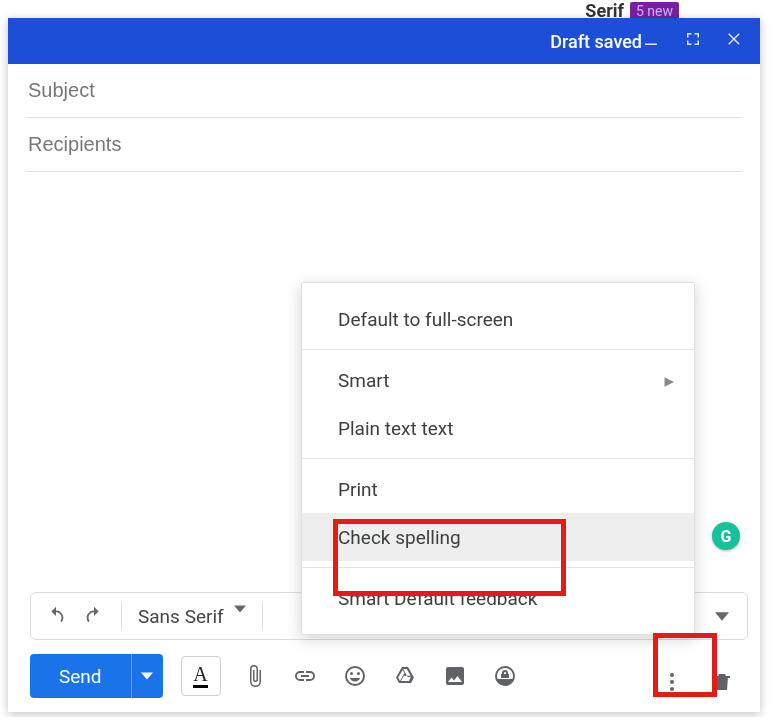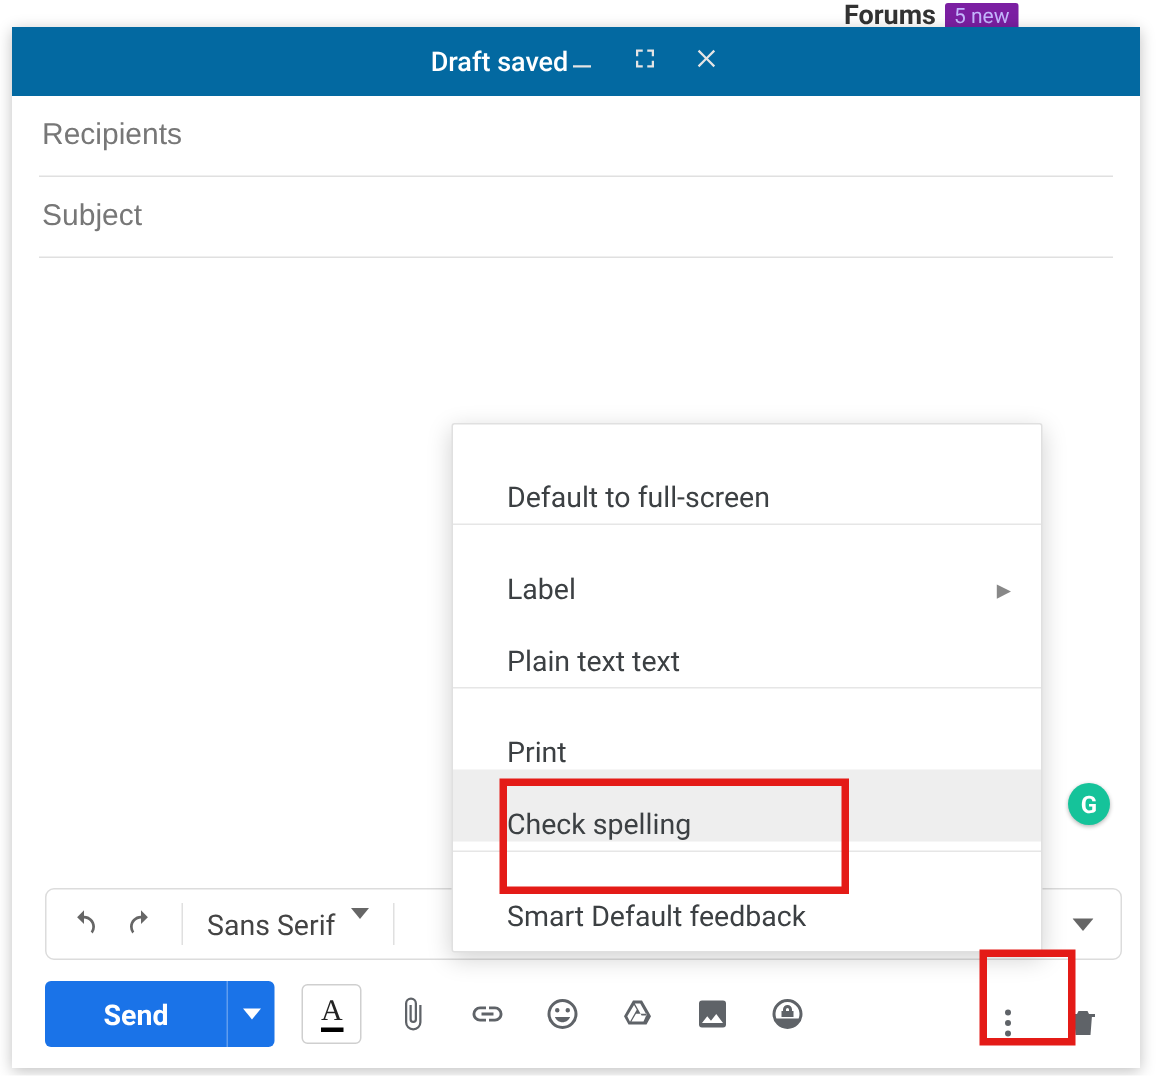--- a/index.html
+++ b/index.html
@@ -1,70 +1,70 @@
 <!DOCTYPE html>
 <html><head>
 <meta charset="utf-8">
 <style>
   html,body{margin:0;padding:0;font-family:Roboto,Arial,sans-serif;background:#fff;width:775px;height:717px;overflow:hidden;position:relative;color:#222}
   *{box-sizing:border-box}
 
   .compose{position:absolute;left:8px;top:18px;width:752px;height:694px;background:#fff;box-shadow:0 2px 10px rgba(0,0,0,0.25);border-radius:3px 3px 0 0;overflow:visible}
-  .titlebar{height:46px;background:#0369a1;color:#fff;display:flex;align-items:center;padding:0 16px;justify-content:center}
+  .titlebar{height:46px;background:#1d4ed8;color:#fff;display:flex;align-items:center;padding:0 16px;justify-content:flex-end}
   .titlebar .title{font-size:18px;font-weight:500}
   .winctrls{display:flex;gap:24px;align-items:center}
   .winctrls .wicon svg{width:18px;height:18px;fill:#e4e4e4}
 
   .fields{padding:0 18px}
   .field{border-bottom:1px solid #e0e0e0;height:54px;display:flex;align-items:center}
   .field input{border:none;outline:none;width:100%;font-size:20px;color:#222}
   .field input::placeholder{color:#777}
 
   .body-area{padding:10px 18px;height:380px}
 
   .format-bar{position:absolute;left:22px;bottom:72px;width:718px;height:48px;border:1px solid #dcdcdc;border-radius:6px;background:#fff;display:flex;align-items:center;padding:0 10px;gap:8px}
   .format-bar .fbicon{width:30px;height:30px;display:flex;align-items:center;justify-content:center;color:#666}
   .format-bar .divider{width:1px;height:28px;background:#e0e0e0;margin:0 4px}
   .font-sel{display:flex;align-items:flex-start;gap:10px;font-size:19px;color:#444;padding:0 4px}
   .format-bar .more-caret{margin-left:auto}
 
   .send-row{position:absolute;left:22px;bottom:14px;display:flex;align-items:center;gap:18px}
   .send-btn{display:flex;align-items:stretch;background:#1a73e8;border-radius:4px;overflow:hidden;height:44px}
-  .send-btn .main{color:#fff;font-size:19px;font-weight:700;padding:0 39px;display:flex;align-items:center}
+  .send-btn .main{color:#fff;font-size:19px;font-weight:400;padding:0 29px;display:flex;align-items:center}
   .send-btn .drop{width:32px;display:flex;align-items:center;justify-content:center;border-left:1px solid rgba(255,255,255,0.3)}
   .send-btn .drop svg{fill:#fff;width:12px;height:12px}
   .toolicon{width:32px;height:32px;display:flex;align-items:center;justify-content:center;color:#5f6368}
   .toolicon svg{width:24px;height:24px;fill:#5f6368}
   .text-format-box{border:1px solid #cfcfcf;border-radius:4px;width:40px;height:40px;display:flex;align-items:center;justify-content:center}
   .text-format-box .Aglyph{font-family:Georgia,serif;font-size:20px;color:#222;border-bottom:3px solid #000;line-height:1;padding-bottom:1px}
 
   .right-tools{position:absolute;right:22px;bottom:14px;display:flex;align-items:center;gap:18px}
 
   
   .menu{position:absolute;left:301px;top:282px;width:394px;background:#fff;border:1px solid #e0e0e0;box-shadow:0 4px 16px rgba(0,0,0,0.18);border-radius:2px;padding:12px 0;font-size:19px;color:#3c4043}
-  .menu .mitem{height:48px;display:flex;align-items:flex-end;padding:0 36px;position:relative;white-space:nowrap}
+  .menu .mitem{height:48px;display:flex;align-items:center;padding:0 36px;position:relative;white-space:nowrap}
   .menu .mitem.hover{background:#eee}
   .menu .msep{height:1px;background:#e6e6e6;margin:6px 0}
   .menu .subarrow{position:absolute;right:20px;color:#888}
 
   
   .redbox{position:absolute;border:5px solid #e41b17;background:transparent;pointer-events:none}
 
   
   .gbadge{position:absolute;width:28px;height:28px;border-radius:50%;background:#15c39a;color:#fff;display:flex;align-items:center;justify-content:center;font-weight:700;font-size:16px;box-shadow:0 1px 3px rgba(0,0,0,0.3)}
 
   
   .forum-frag{position:absolute;right:96px;top:0;font-size:18px;font-weight:700;color:#333;display:flex;align-items:center;gap:6px}
   .forum-frag .badge{background:#7b1fa2;color:#c4b5fd;font-size:14px;padding:1px 6px;border-radius:2px;font-weight:400}
 </style>
 </head>
 <body>
 
 <div class="forum-frag">
-  <span>Forums</span>
+  <span>Serif</span>
   <span class="badge">5 new</span>
 </div>
 
 <div class="compose">
 
   <div class="titlebar">
     <div class="title">Draft saved</div>
     <div class="winctrls">
       <span class="wicon">
         <svg viewBox="0 0 24 24">
@@ -79,24 +79,24 @@
       <span class="wicon">
         <svg viewBox="0 0 24 24">
             <path d="M18.3 5.71 12 12l6.3 6.29-1.41 1.42L10.59 13.4 4.3 19.71 2.89 18.3 9.17 12 2.89 5.71 4.3 4.29l6.29 6.3 6.3-6.3z"></path>
           </svg>
       </span>
     </div>
   </div>
 
   <div class="fields">
     <div class="field">
+      <input type="text" placeholder="Subject" style="">
+    </div>
+    <div class="field">
       <input type="text" placeholder="Recipients" style="">
-    </div>
-    <div class="field">
-      <input type="text" placeholder="Subject" style="">
     </div>
   </div>
 
   <div class="body-area"></div>
 
   <div class="format-bar">
     <div class="fbicon">
       <svg viewBox="0 0 24 24" width="22" height="22" fill="#666">
           <path d="M12 5V2L7 7l5 5V8c3.31 0 6 2.69 6 6 0 1.3-.42 2.5-1.12 3.47l1.46 1.46A7.96 7.96 0 0 0 20 14c0-4.42-3.58-8-8-8z"></path>
         </svg>
@@ -183,21 +183,21 @@
   </div>
 
 </div>
 
 <div class="menu">
   <div class="mitem">
     <span>Default to full-screen</span>
   </div>
   <div class="msep"></div>
   <div class="mitem">
-    <span>Label</span>
+    <span>Smart</span>
     <span class="subarrow">▸</span>
   </div>
   <div class="mitem">
     <span>Plain text text</span>
   </div>
   <div class="msep"></div>
   <div class="mitem">
     <span>Print</span>
   </div>
   <div class="mitem hover">

